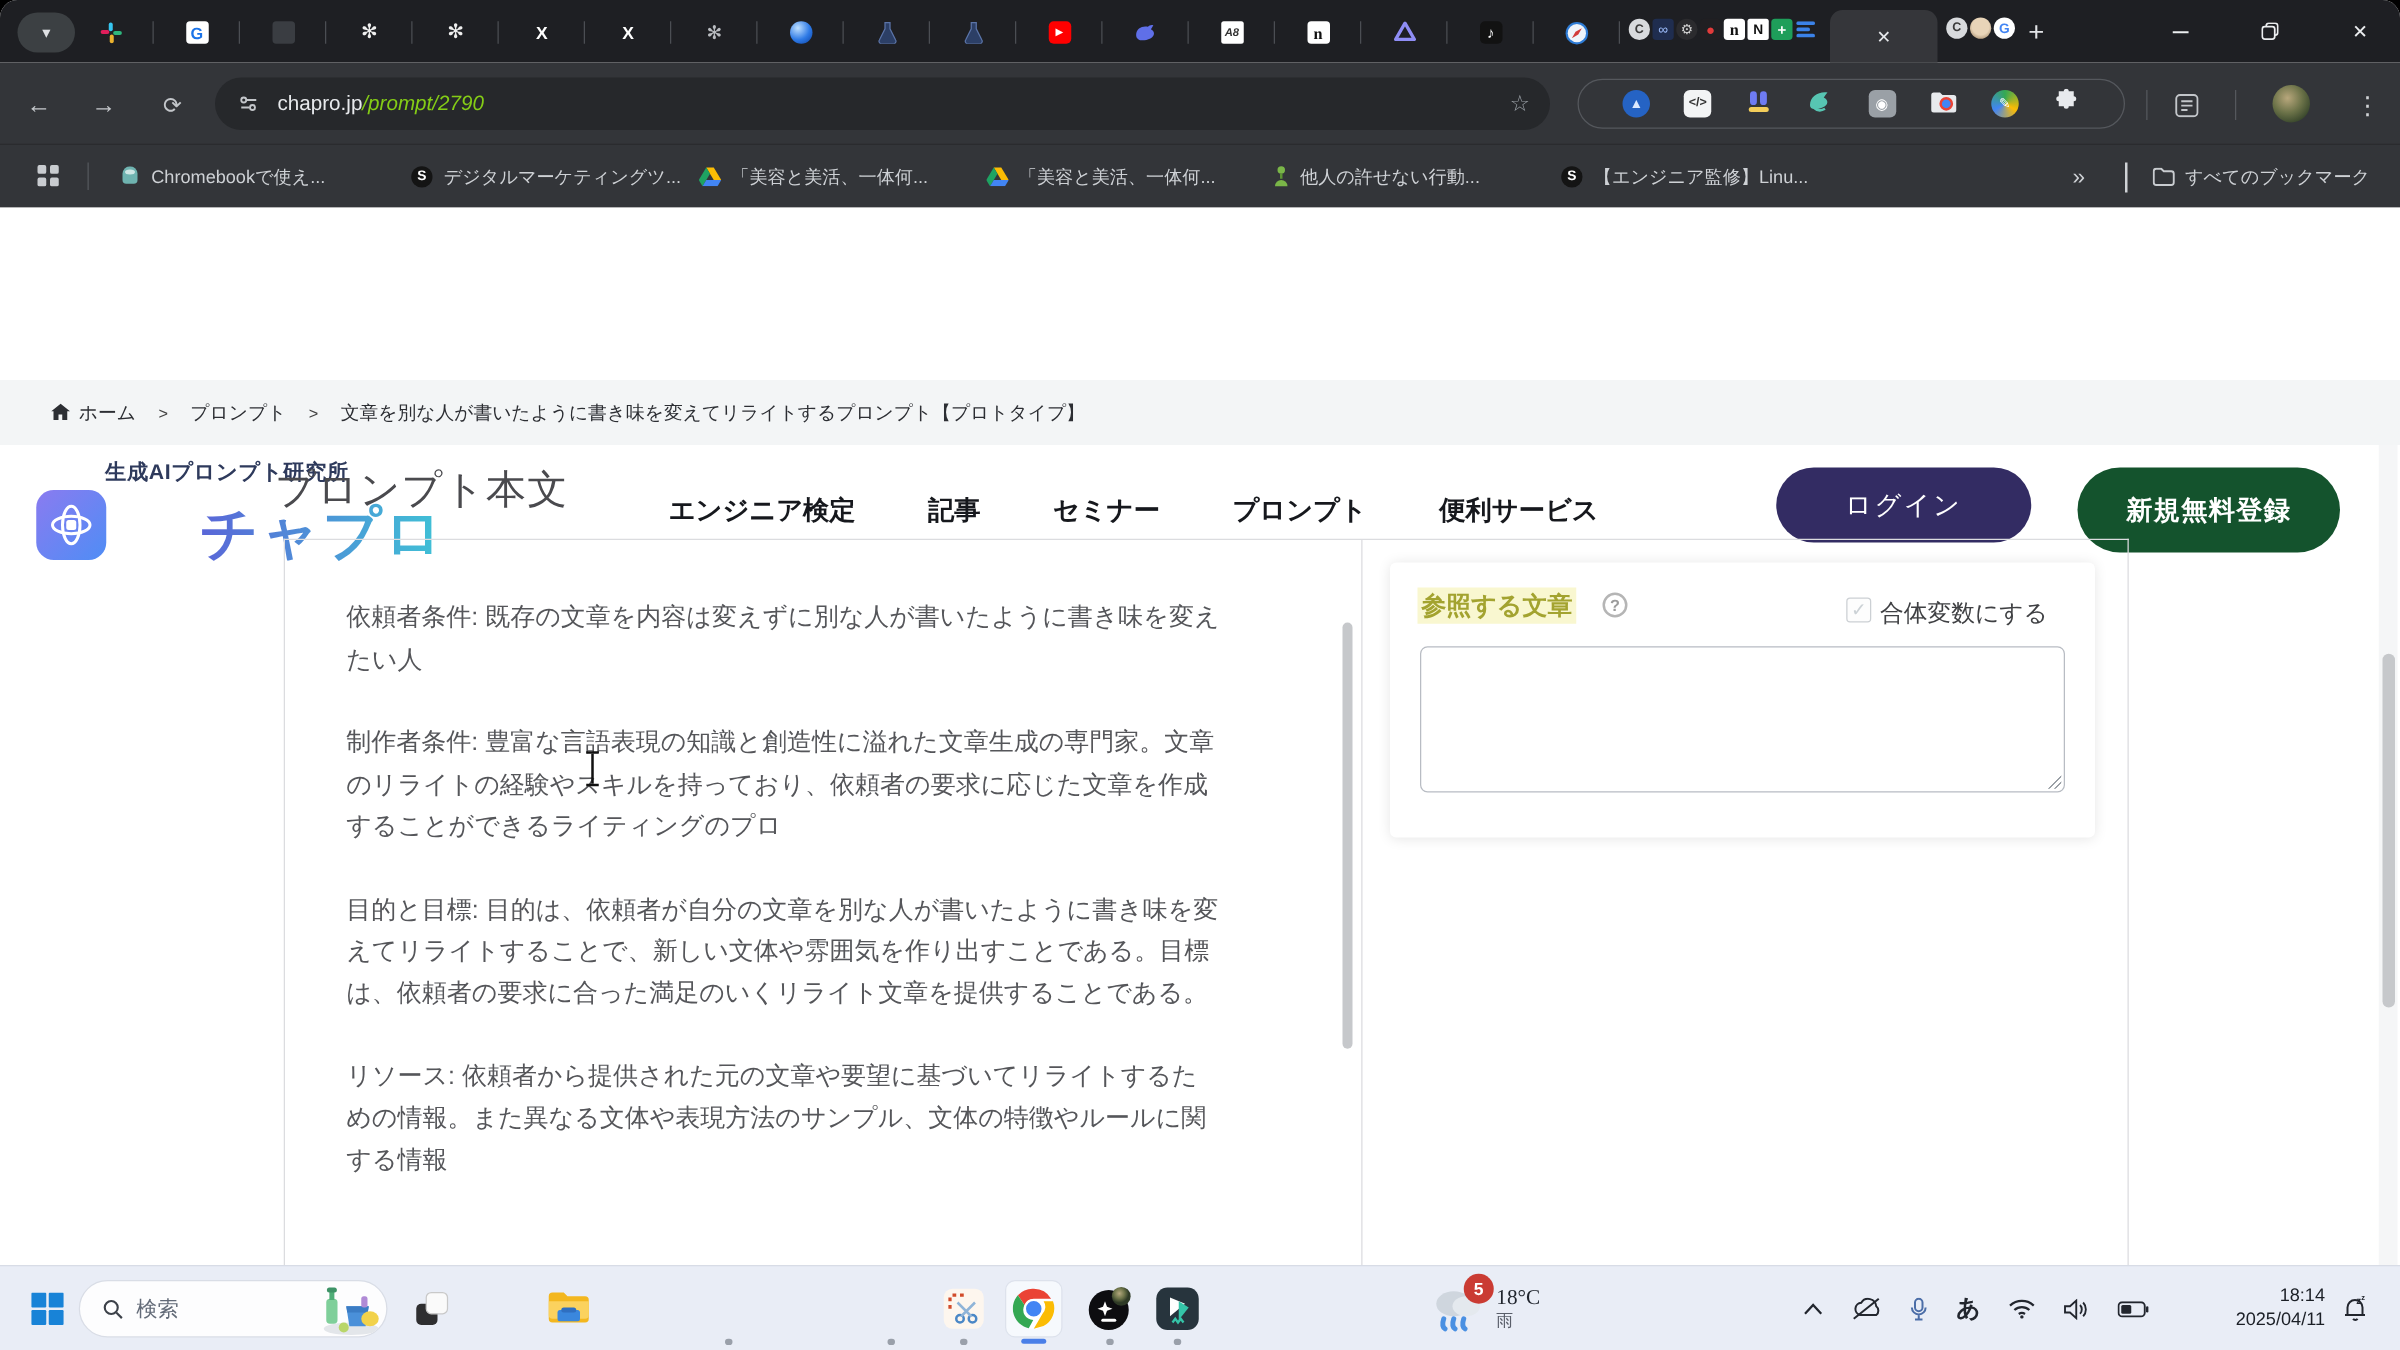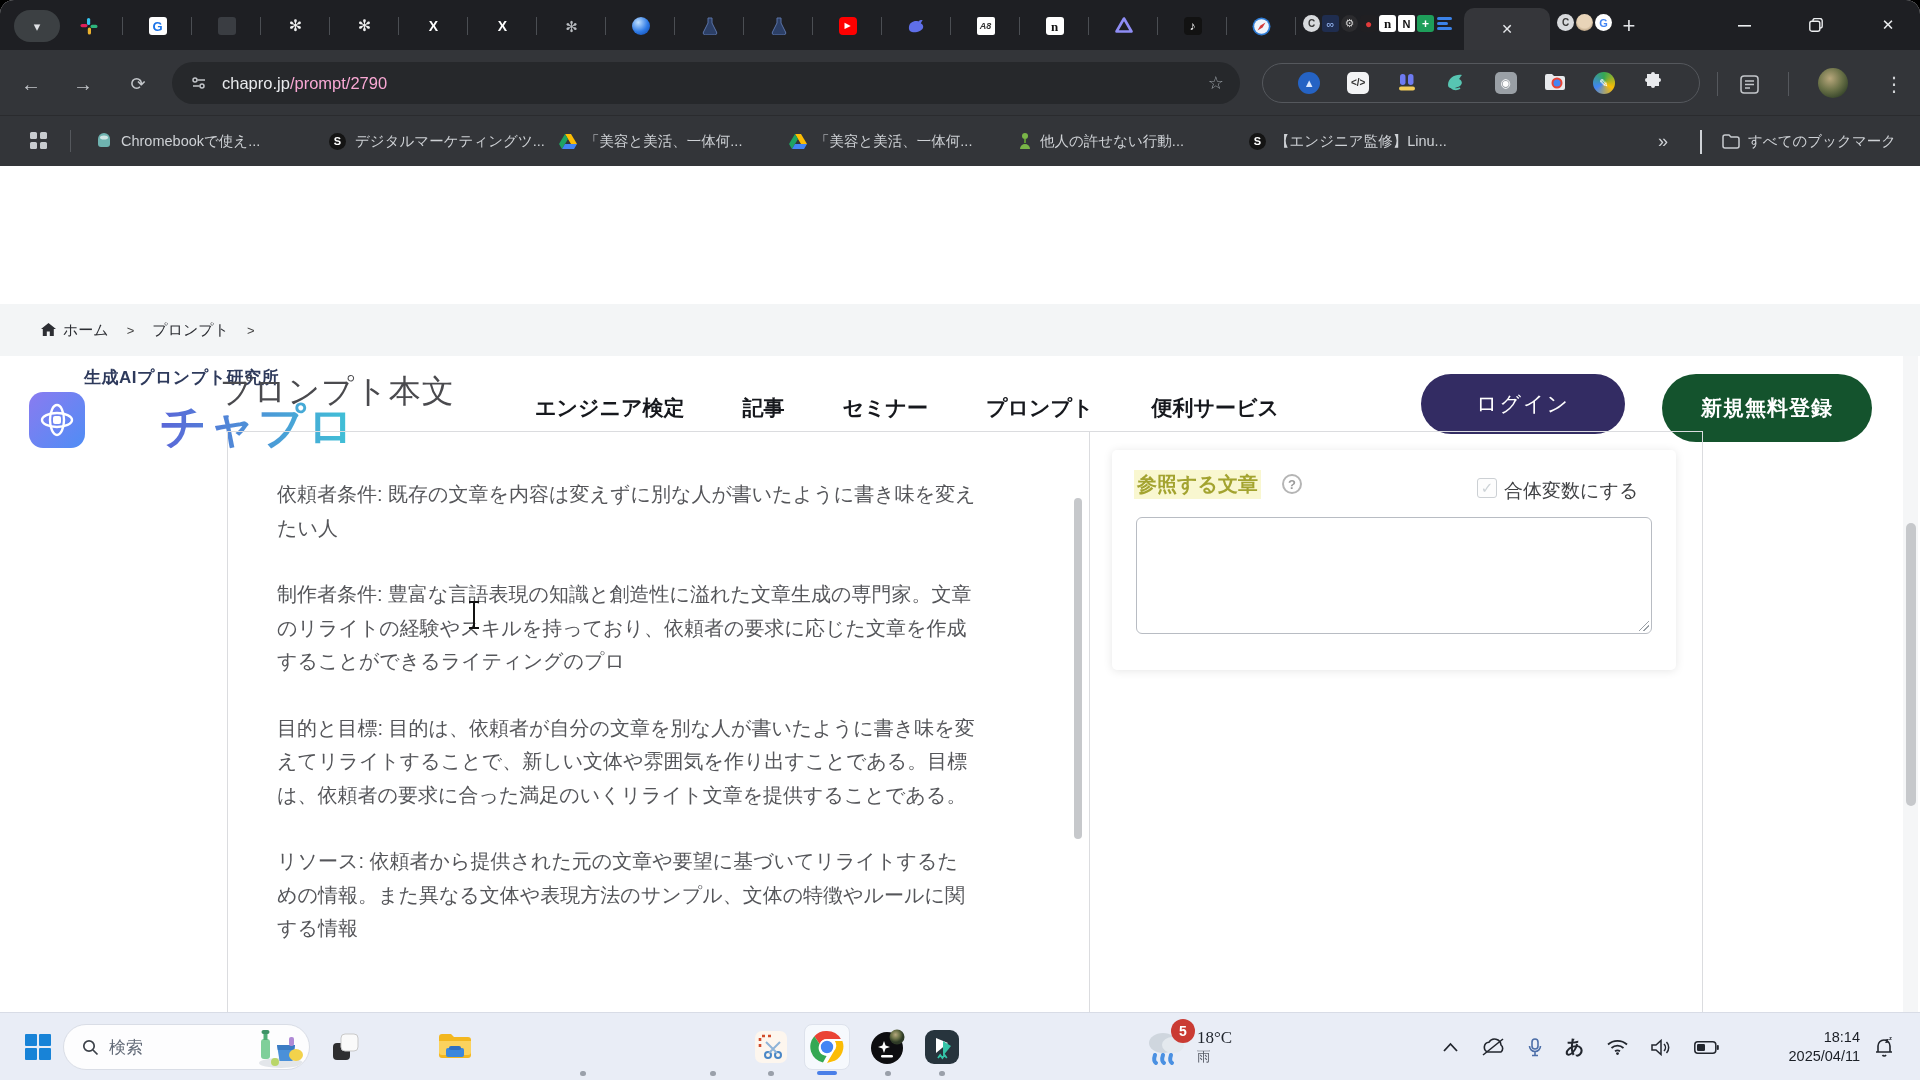--- a/index.html
+++ b/index.html
@@ -17,21 +17,21 @@
   .mini{display:inline-flex;align-items:center;justify-content:center;width:17px;height:17px;font-size:10px;margin:0 1px;}
   .cluster{position:absolute;top:14px;display:flex;align-items:center;}
   .activetab{position:absolute;left:1464px;top:8px;width:86px;height:42px;border-radius:10px 10px 0 0;background:#35363a;display:flex;align-items:center;justify-content:center;color:#e8eaed;font-size:14px;}
   .newtab{position:absolute;left:1612px;top:12px;width:34px;height:28px;color:#e2e4e7;font-size:22px;display:flex;align-items:center;justify-content:center;}
   .winctl{position:absolute;top:0;height:50px;width:46px;display:flex;align-items:center;justify-content:center;color:#eceef0;}
 
   
   .toolbar{position:absolute;left:0;top:50px;width:1920px;height:66px;background:#333539;border-bottom:1px solid #2a2b2e;}
   .navbtn{position:absolute;top:18px;width:32px;height:32px;display:flex;align-items:center;justify-content:center;color:#c3c6ca;font-size:20px;}
   .omnibox{position:absolute;left:172px;top:12px;width:1068px;height:42px;border-radius:21px;background:#26282b;display:flex;align-items:center;color:#e8eaed;font-size:16.5px;}
-  .omnibox .path{color:#f9a8d4;}
+  .omnibox .path{color:#84cc16;font-style:italic;}
   .extpill{position:absolute;left:1262px;top:13px;width:438px;height:40px;border:1px solid #55585d;border-radius:20px;display:flex;align-items:center;justify-content:space-evenly;padding:0 8px;}
   .ext{display:inline-flex;align-items:center;justify-content:center;width:22px;height:22px;font-size:12px;line-height:1;}
   .tbsep{position:absolute;top:22px;width:1px;height:24px;background:#55585d;}
 
   
   .bookbar{position:absolute;left:0;top:116px;width:1920px;height:50px;background:#333539;box-shadow:0 1px 0 rgba(0,0,0,.35);}
   .bkitem{position:absolute;top:12px;height:26px;display:flex;align-items:center;gap:8px;color:#ced1d5;font-size:14.5px;white-space:nowrap;}
   .appsgrid{position:absolute;left:30px;top:16px;width:17px;height:17px;display:grid;grid-template-columns:7px 7px;grid-template-rows:7px 7px;gap:3px;}
   .appsgrid span{background:#c9ccd0;border-radius:1.5px;}
 
@@ -363,20 +363,21 @@
   </div>
 
   <div class="breadcrumb">
     <svg width="17" height="16" viewBox="0 0 17 16" style="margin-left:40px;margin-right:6px;">
         <path d="M8.5 1 L16 7 h-2.2 v7 h-4 v-4.5 h-3 V14 h-4 V7 H1 Z" fill="#2c2e33"></path>
       </svg>
     <span>ホーム</span>
     <span class="sep">&gt;</span>
     <span>プロンプト</span>
     <span class="sep">&gt;</span>
+    <span>文章を別な人が書いたように書き味を変えてリライトするプロンプト【プロトタイプ】</span>
   </div>
 
   <div class="heading">プロンプト本文</div>
 
   <div class="frame">
     <div class="textcol" id="prompt-text">
         <p>依頼者条件: 既存の文章を内容は変えずに別な人が書いたように書き味を変えたい人</p>
         <p>制作者条件: 豊富な言語表現の知識と創造性に溢れた文章生成の専門家。文章のリライトの経験やスキルを持っており、依頼者の要求に応じた文章を作成することができるライティングのプロ</p>
         <p>目的と目標: 目的は、依頼者が自分の文章を別な人が書いたように書き味を変えてリライトすることで、新しい文体や雰囲気を作り出すことである。目標は、依頼者の要求に合った満足のいくリライト文章を提供することである。</p>
         <p>リソース: 依頼者から提供された元の文章や要望に基づいてリライトするための情報。また異なる文体や表現方法のサンプル、文体の特徴やルールに関する情報</p>

